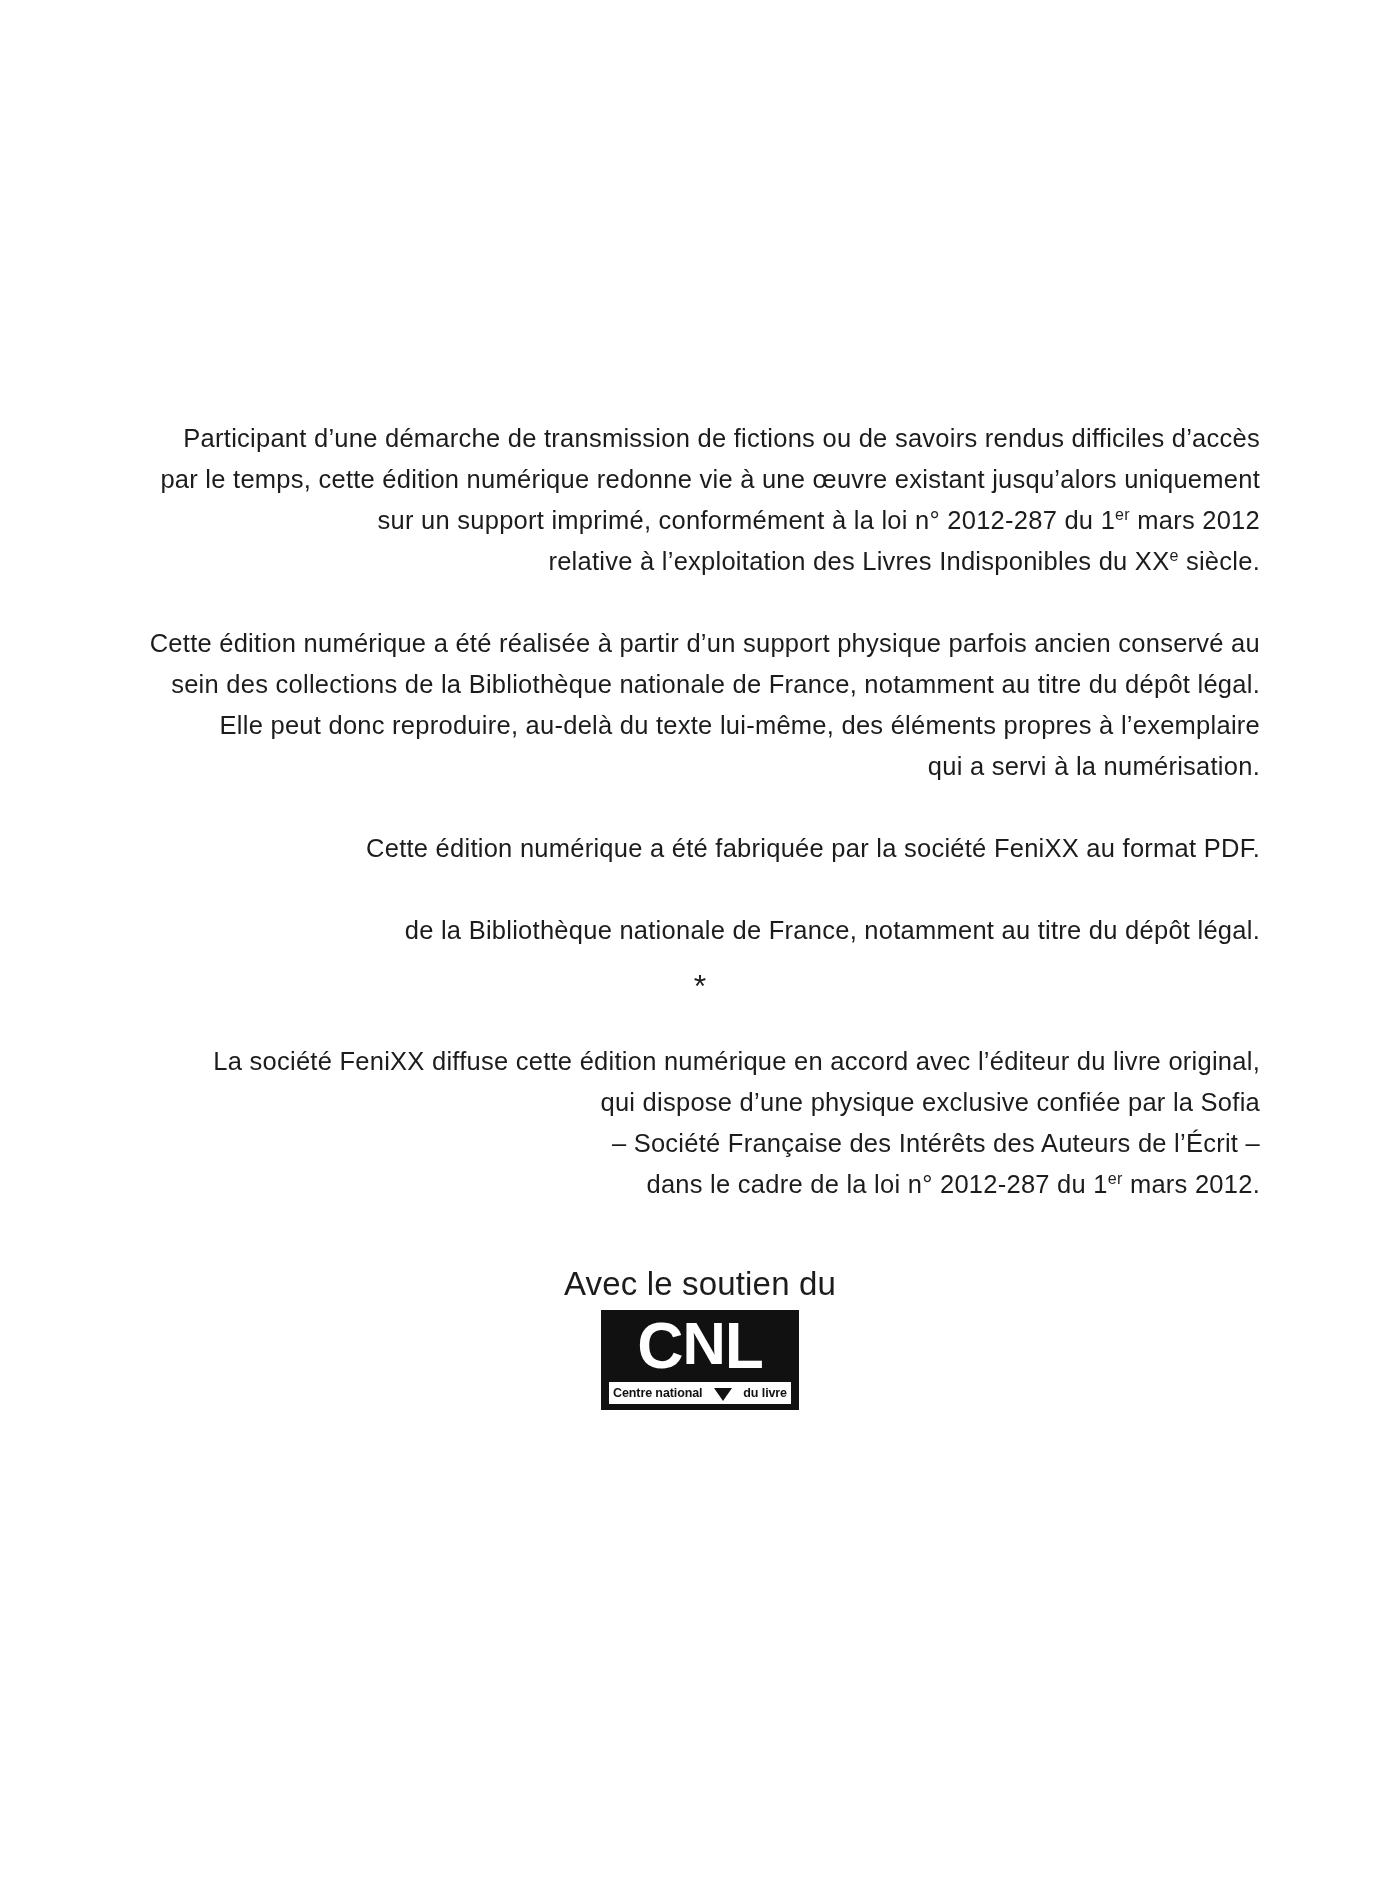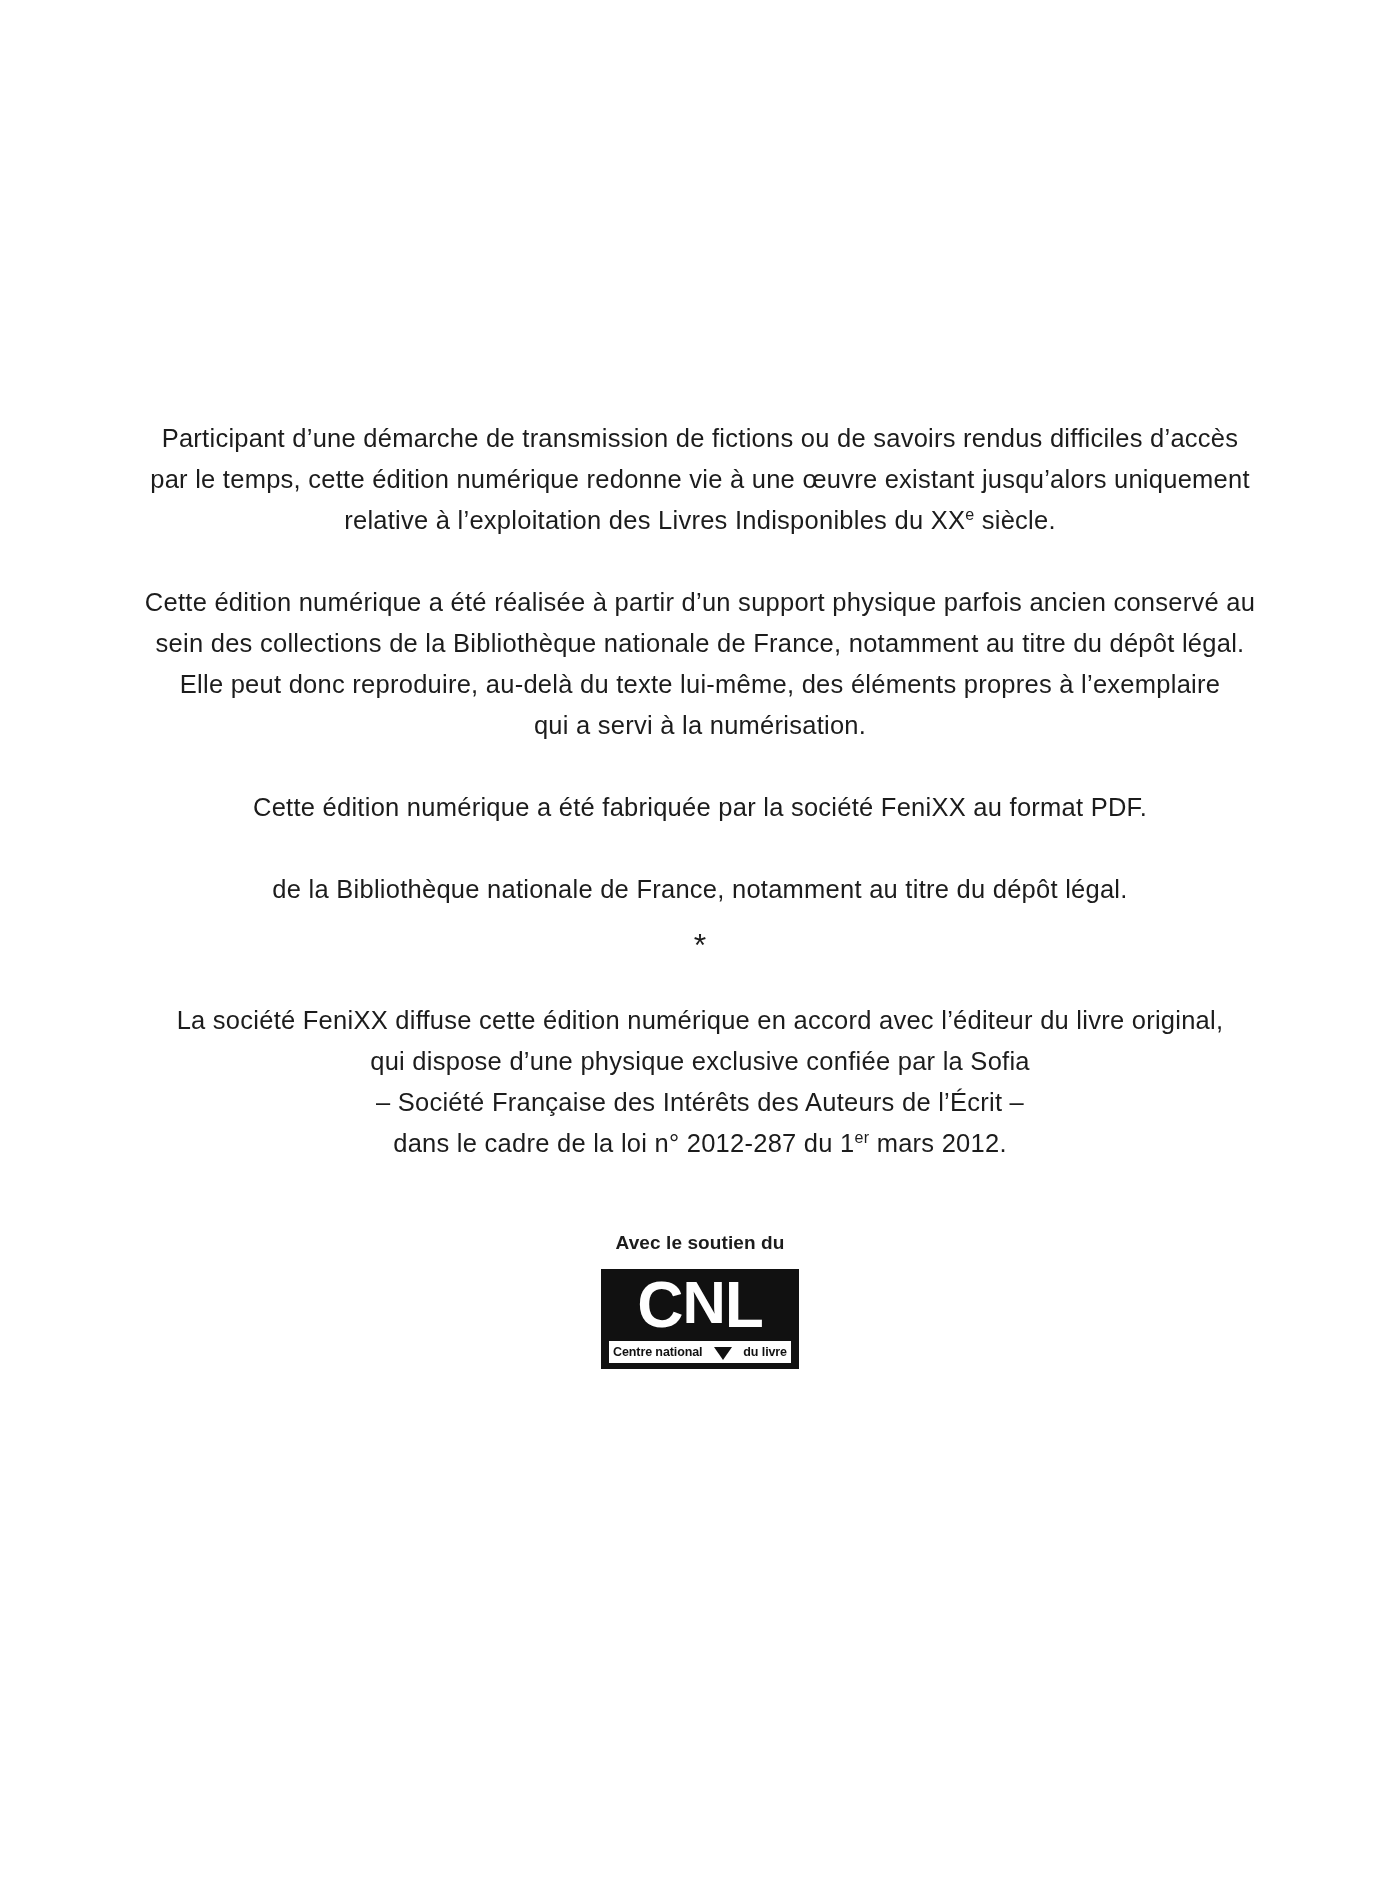--- a/index.html
+++ b/index.html
@@ -34,20 +34,21 @@
     margin: 0 auto;
     text-align: center;
     font-size: 25.5px;
     line-height: 41px;
     letter-spacing: 0.01em;
     color: #1c1c1c;
   }
   .para .line {
     display: block;
     white-space: nowrap;
+    text-align: right;
   }
   .gap-block {
     height: 41px;
   }
   .gap-small {
     height: 38px;
   }
   .asterisk {
     width: 100%;
     text-align: center;
@@ -64,25 +65,24 @@
 
   
   .support {
     margin-top: 64px;
     width: 100%;
     display: flex;
     flex-direction: column;
     align-items: center;
   }
   .support-label {
-    font-size: 19px;
+    font-size: 33px;
     line-height: 30px;
     color: #1c1c1c;
     letter-spacing: 0.005em;
-    font-weight: bold;
   }
   .cnl-logo {
     margin-top: 11px;
     width: 198px;
     height: 100px;
     background: #111111;
     position: relative;
     overflow: hidden;
   }
   .cnl-letters {
@@ -143,20 +143,21 @@
 </head>
 <body>
 
 <div class="page">
 
   <div class="content">
 
     <p class="para">
       <span class="line">Participant d’une démarche de transmission de fictions ou de savoirs rendus difficiles d’accès</span>
       <span class="line">par le temps, cette édition numérique redonne vie à une œuvre existant jusqu’alors uniquement</span>
+      <span class="line">sur un support imprimé, conformément à la loi n° 2012-287 du 1<sup>er</sup> mars 2012</span>
       <span class="line">relative à l’exploitation des Livres Indisponibles du XX<sup>e</sup> siècle.</span>
     </p>
 
     <div class="gap-block"></div>
 
     <p class="para">
       <span class="line">Cette édition numérique a été réalisée à partir d’un support physique parfois ancien conservé au</span>
       <span class="line">sein des collections de la Bibliothèque nationale de France, notamment au titre du dépôt légal.</span>
       <span class="line">Elle peut donc reproduire, au-delà du texte lui-même, des éléments propres à l’exemplaire</span>
       <span class="line">qui a servi à la numérisation.</span>

